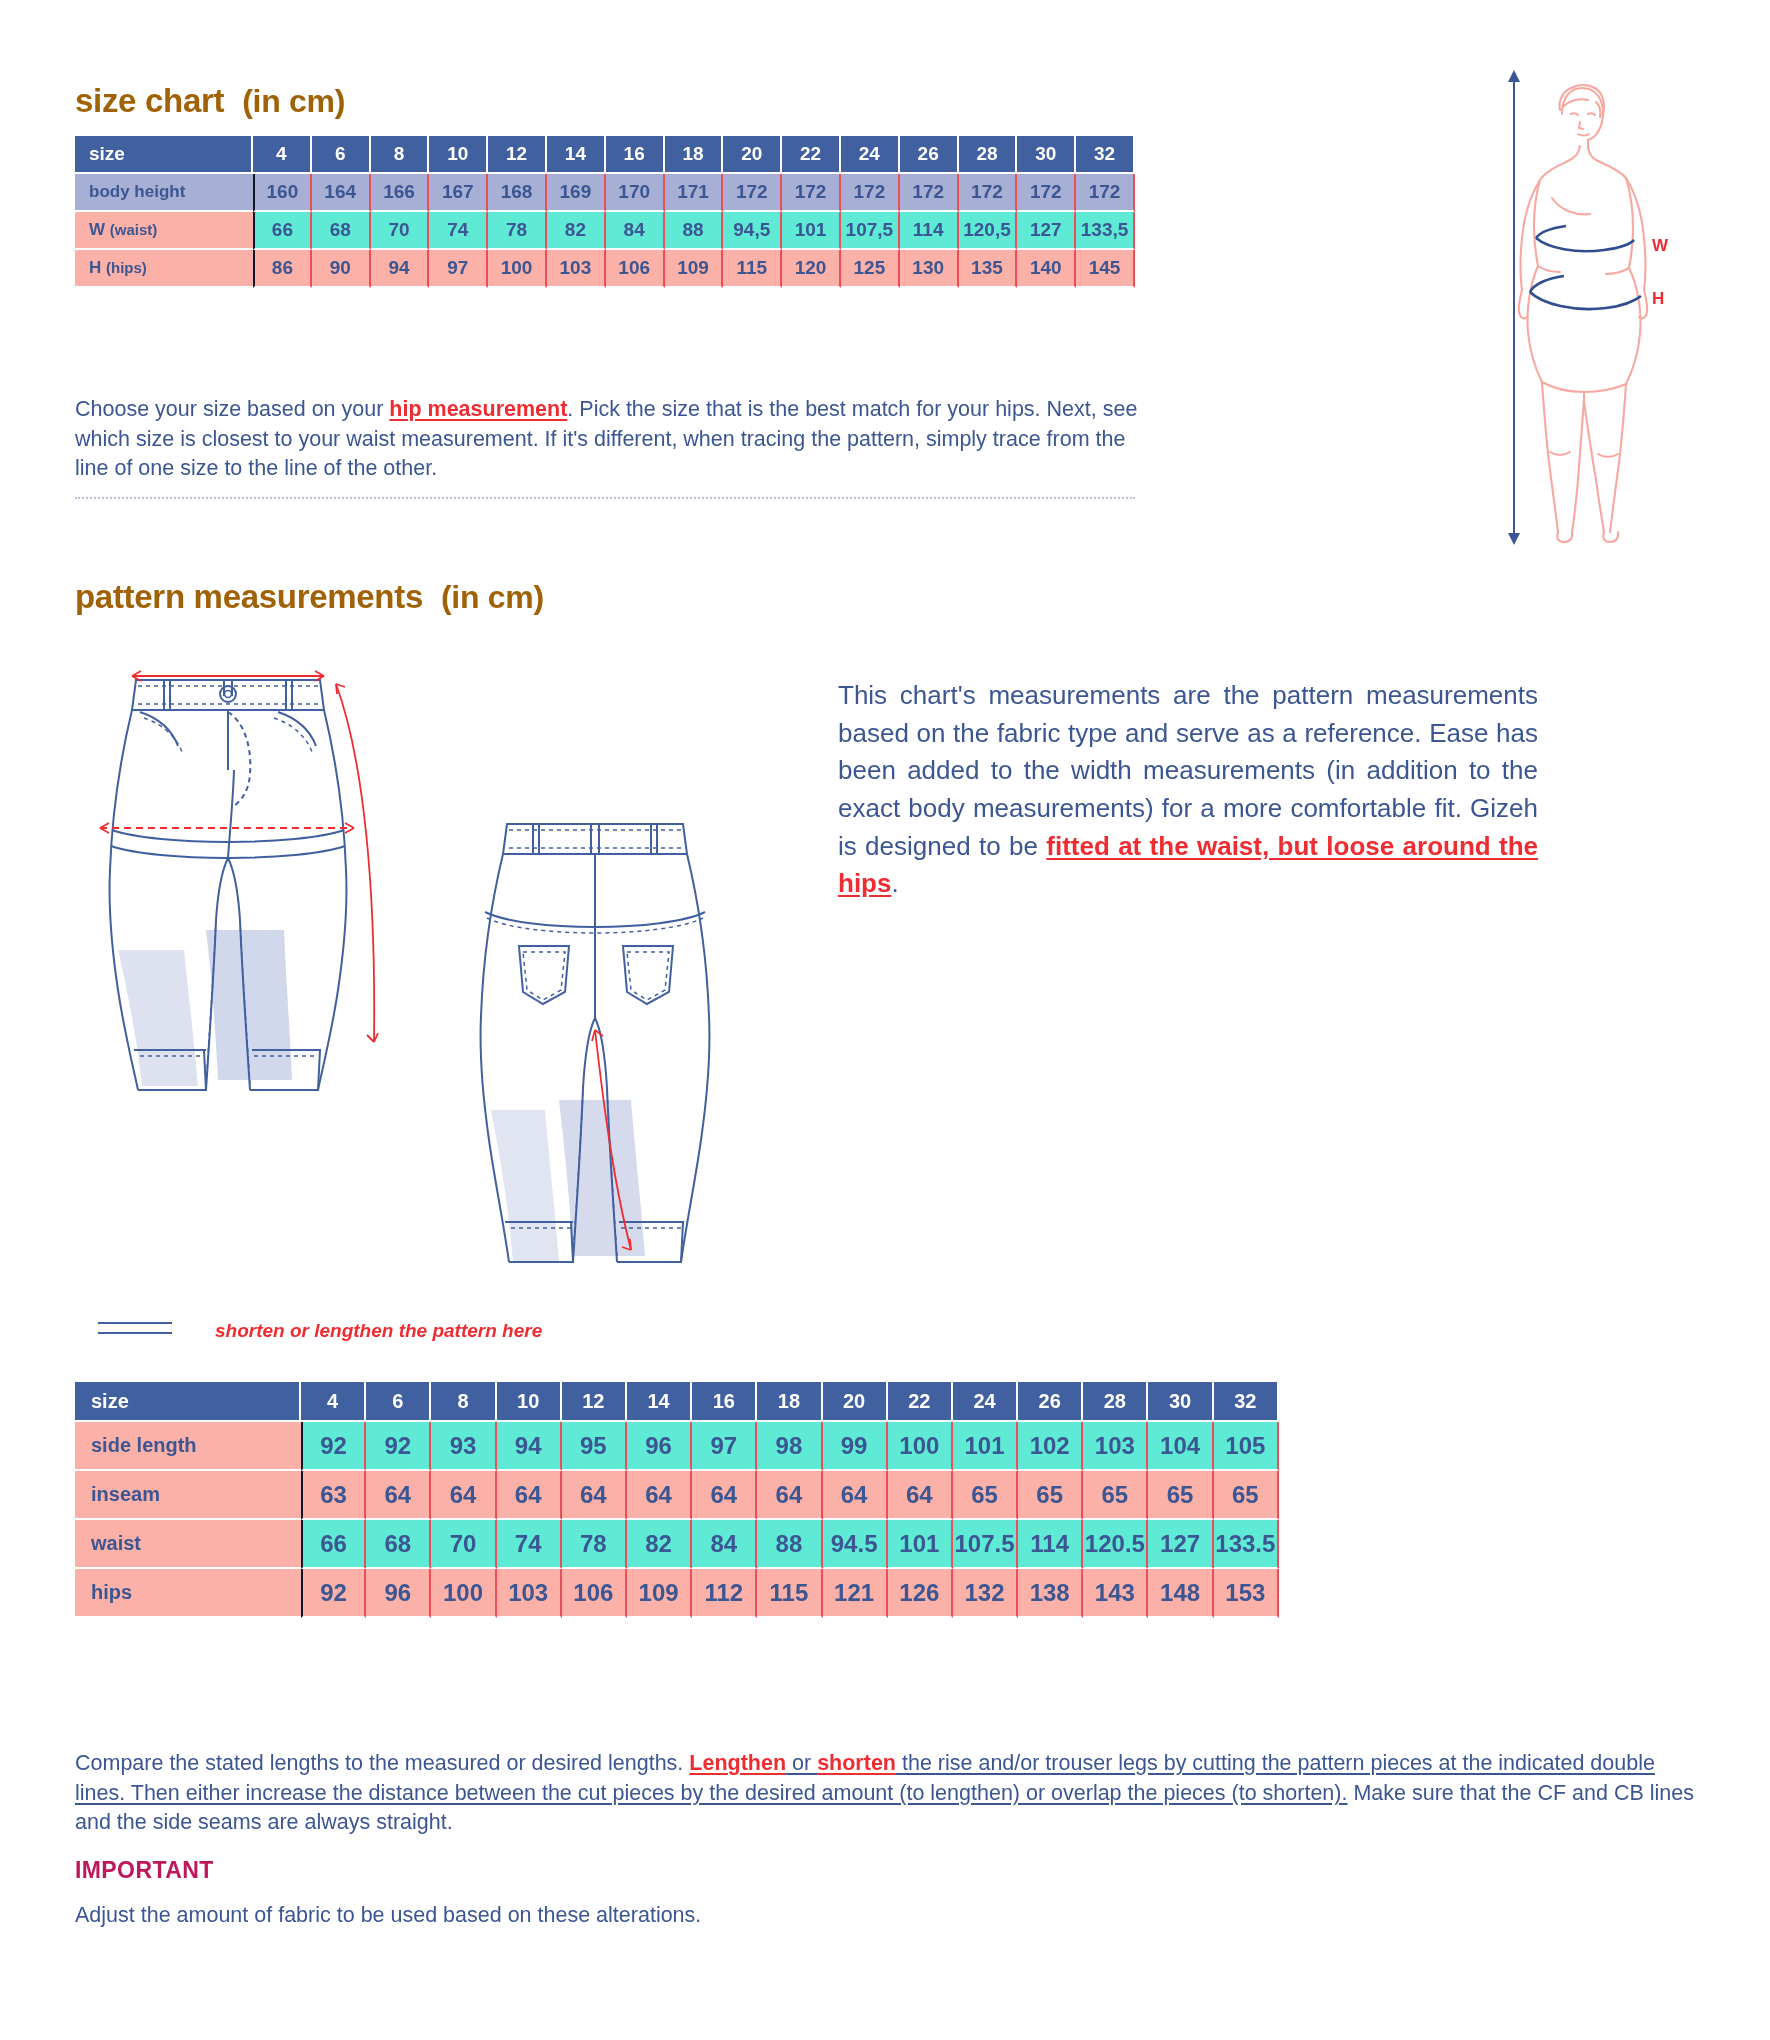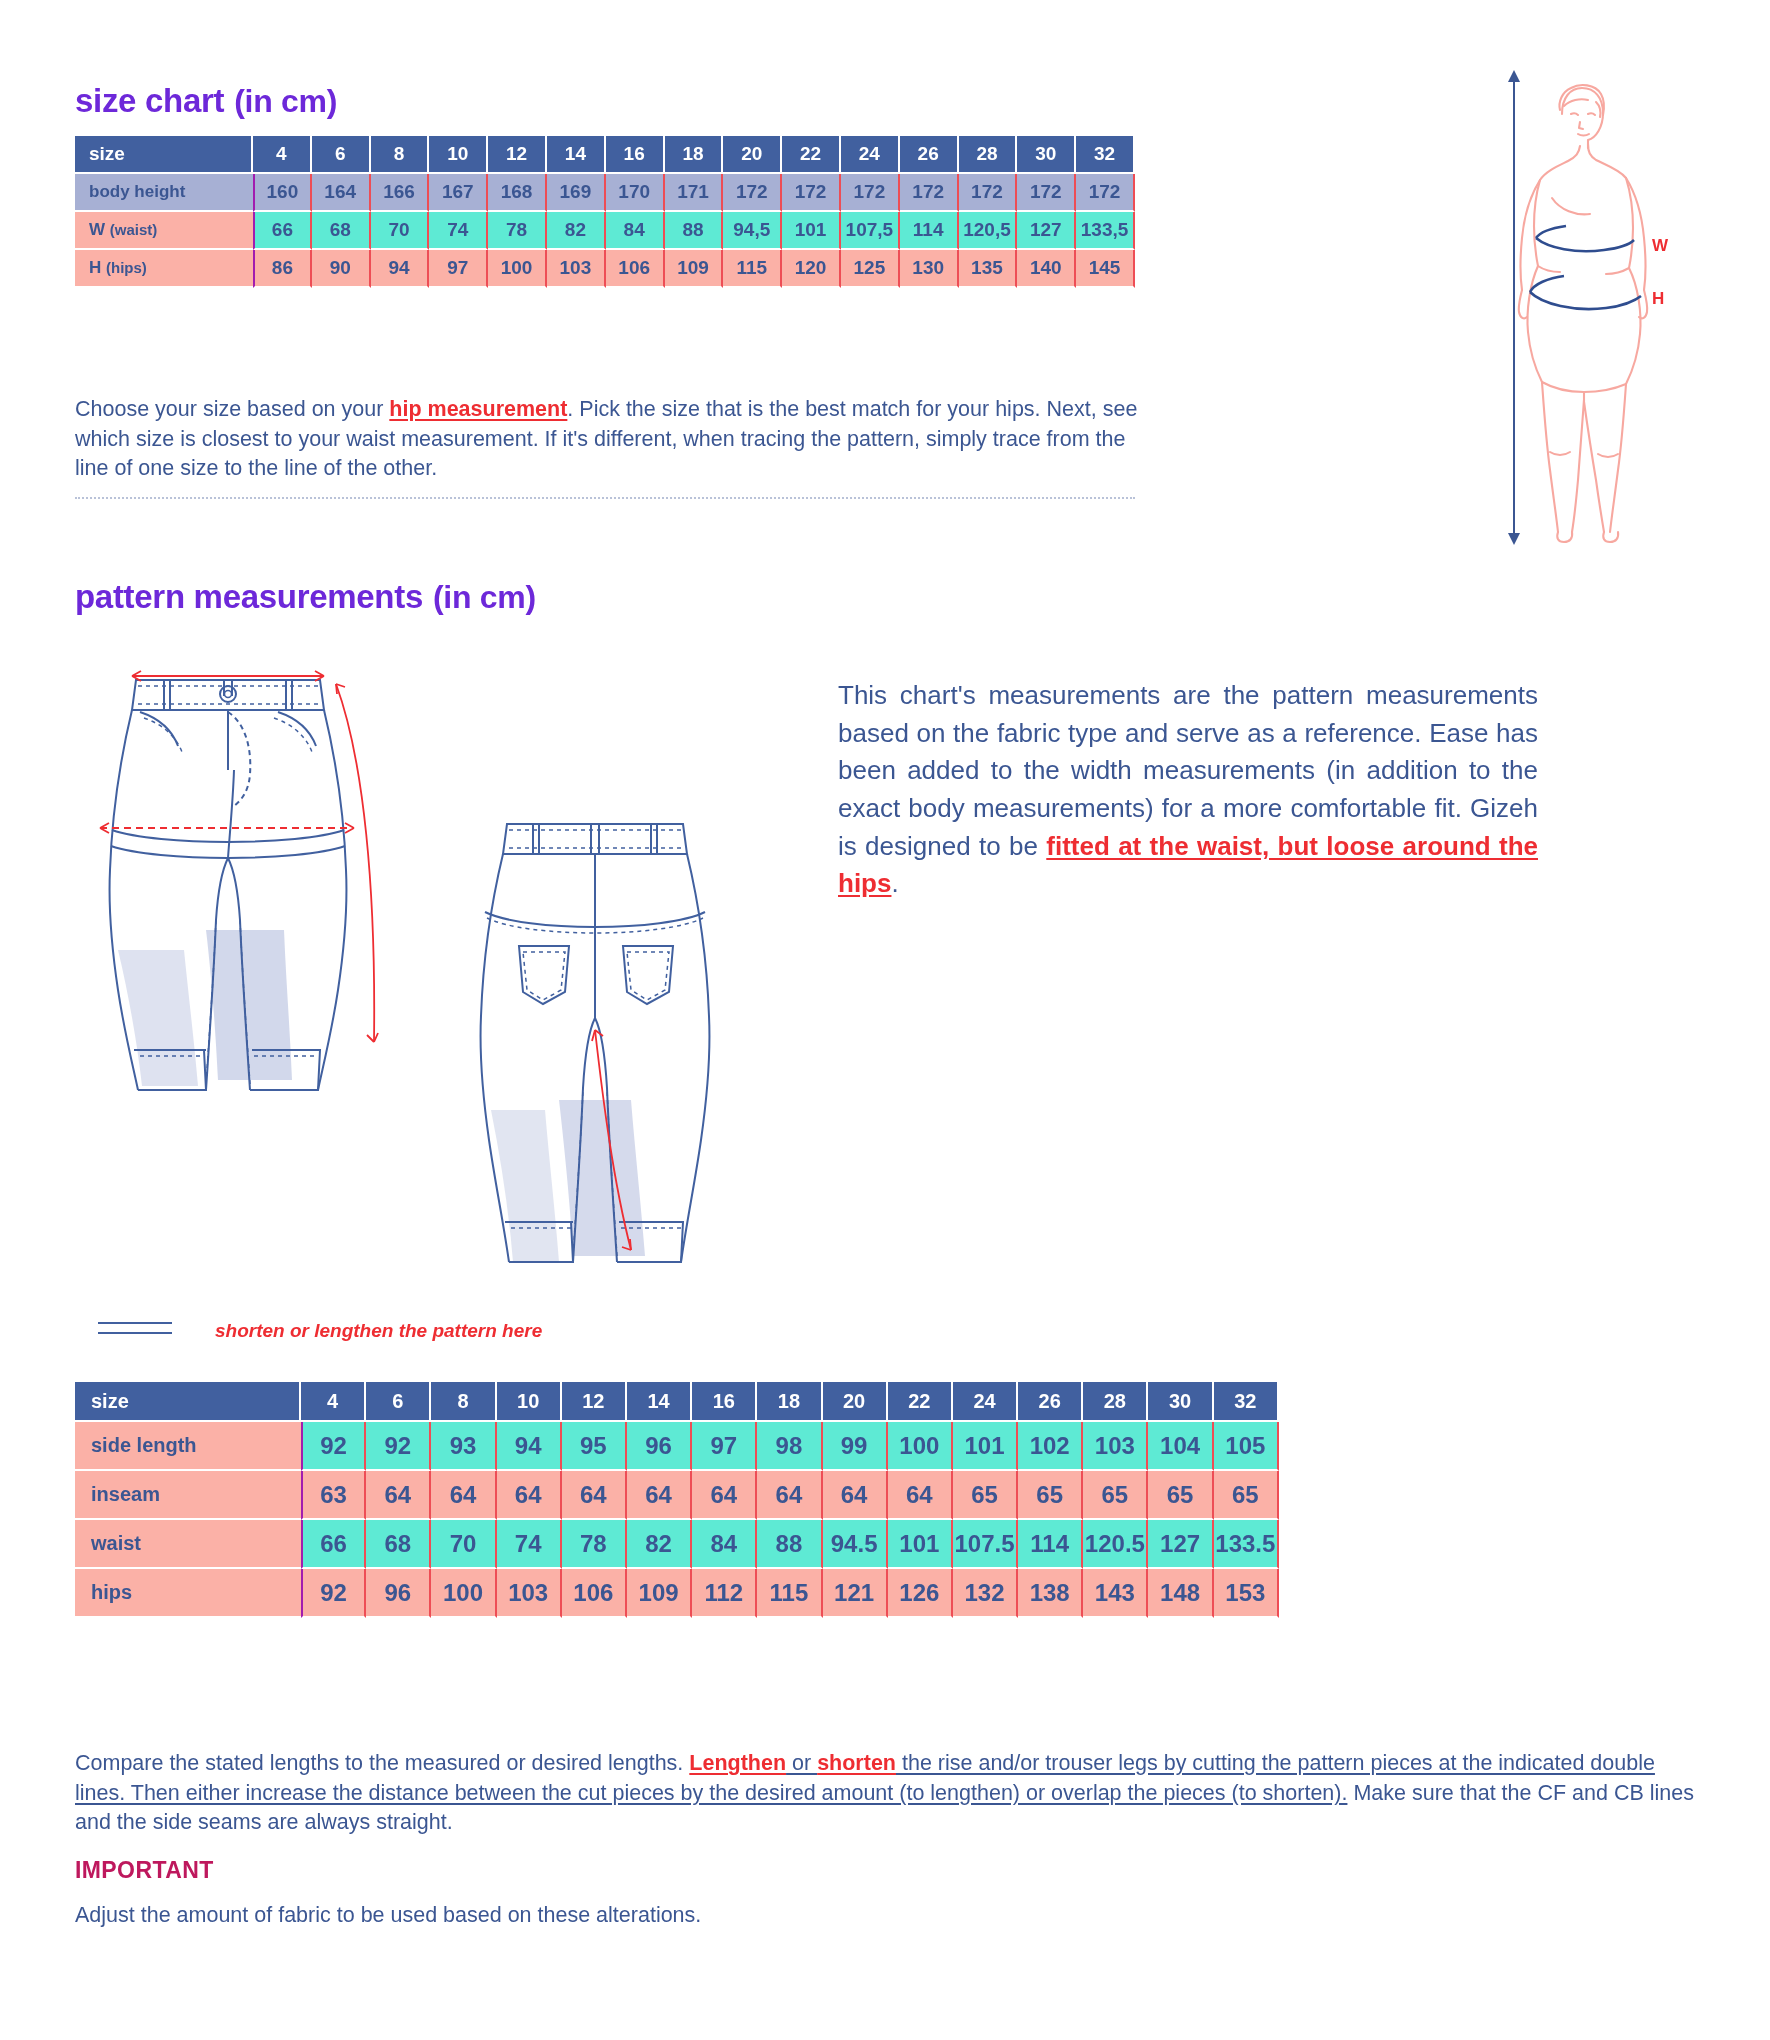--- a/index.html
+++ b/index.html
@@ -17,26 +17,26 @@
     height: 2040px;
     background: #ffffff;
     padding: 0;
     overflow: hidden;
   }
 
   
   .section-heading {
     font-size: 33px;
     font-weight: bold;
-    color: #6d28d9;
+    color: #a16207;
     letter-spacing: -0.3px;
     line-height: 1;
     display: flex;
     align-items: baseline;
-    gap: 10px;
+    gap: 18px;
   }
   .section-heading .unit {
     font-size: 32px;
     font-weight: bold;
     text-align: right;
   }
 
   
   table.sizetable {
     border-collapse: separate;
@@ -76,21 +76,21 @@
   }
 
   .datacell {
     text-align: center;
     vertical-align: middle;
     color: #3b5692;
     font-weight: bold;
     border-right: 2px solid #ee4d55;
     border-bottom: 2px solid #ffffff;
   }
-  .datacell.first { border-left: 2px solid #a21caf; }
+  .datacell.first { border-left: 2px solid #0f172a; }
 
   
   .tint-periwinkle .rowlabel,
   .tint-periwinkle .datacell { background: #a7b0d4; }
   .tint-salmon .rowlabel { background: #fbb1a7; }
   .tint-salmon .datacell { background: #fbb1a7; }
   .tint-white .rowlabel { background: #fbb1a7; }
   .tint-white .datacell { background: #5eead4; }
 
   

